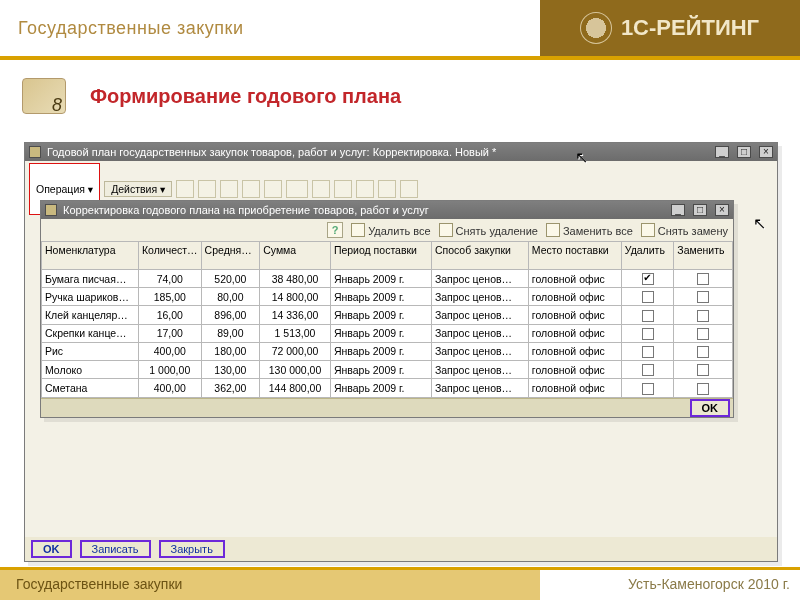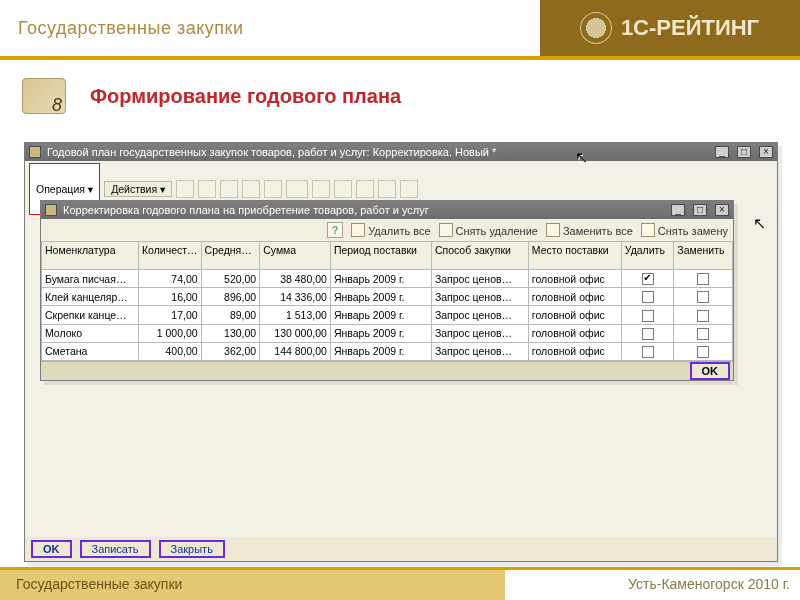--- a/index.html
+++ b/index.html
@@ -63,33 +63,33 @@
   .thin-input { border:1px solid #aba78c; background:#fff; height:16px; flex:1;}
   .btn-thin { background:#ece8d1; border:2px solid #6d28d9; padding:1px 10px; font-size:11px;}
   
   .win2-toolbar { background:#f2efe1; padding:3px 5px; display:flex; justify-content:flex-end; align-items:center; gap:8px; font-size:11px;}
   .tlink { display:inline-flex; align-items:flex-end; gap:3px; cursor:pointer; color:#333;}
   .tlink .mi { width:14px; height:14px; border:1px solid #9b946d; background:#fbf8e9;}
   .help-q { width:16px; height:16px; border:1px solid #a8a486; background:#fbf8e9; text-align:center; line-height:14px; font-weight:bold; color:#5a7; font-size:11px;}
   table.grid { border-collapse:collapse; width:100%; background:#fff; table-layout:fixed;}
   table.grid th, table.grid td { border:1px solid #b8b8b8; padding:2px 3px; font-size:10.5px; height:18px; overflow:hidden; white-space:nowrap; text-overflow:ellipsis;}
   table.grid th { background:#f2efe1; font-weight:normal; text-align:left; vertical-align:top; height:28px;}
-  table.grid td.num { text-align:right;}
+  table.grid td.num { text-align:center;}
   .chk { width:12px; height:12px; border:1px solid #777; display:inline-block; vertical-align:middle; background:#fff;}
   .chk.on::after{ content:"✔"; font-size:10px; color:#000; position:relative; top:-3px; left:0;}
   td.sel-del { background:#002a8f; text-align:center;}
   td.sel-rep { background:#fff; text-align:center; border:2px solid #000 !important;}
   .win2-okbar { background:#dedabd; padding:3px; text-align:right; border-top:1px solid #bbb588;}
   
   .footer {
     position:absolute; left:0; right:0; bottom:0; height:30px;
     display:flex;
   }
   .footer .fl { flex:1; background:#e5c874; padding:6px 16px; color:#6c5313; font-size:14px;}
-  .footer .fr { width:295px; background:#fff; color:#8a7a48; font-size:14px; padding:6px 10px; text-align:right;}
+  .footer .fr { width:260px; background:#fff; color:#8a7a48; font-size:14px; padding:6px 10px; text-align:right;}
   .divider-gold2 { position:absolute; left:0; right:0; bottom:30px; height:3px; background:#d9a100;}
   
   .cursor { position:absolute; font-size:16px; color:#000; text-shadow:1px 1px 0 #fff;}
 </style>
 </head>
 <body>
 
 <div class="top-band">
   <div class="left">Государственные закупки</div>
   <div class="right">
@@ -195,20 +195,31 @@
           <td class="num">74,00</td>
           <td class="num">520,00</td>
           <td class="num">38 480,00</td>
           <td>Январь 2009 г.</td>
           <td>Запрос ценов…</td>
           <td>головной офис</td>
           <td style="text-align: center;"><span class="chk on"></span></td>
           <td style="text-align: center;"><span class="chk"></span></td>
         </tr>
         <tr>
+          <td>Ручка шариков…</td>
+          <td class="num">185,00</td>
+          <td class="num">80,00</td>
+          <td class="num">14 800,00</td>
+          <td>Январь 2009 г.</td>
+          <td>Запрос ценов…</td>
+          <td>головной офис</td>
+          <td style="text-align: center;"><span class="chk"></span></td>
+          <td style="text-align: center;"><span class="chk"></span></td>
+        </tr>
+        <tr>
           <td>Клей канцеляр…</td>
           <td class="num">16,00</td>
           <td class="num">896,00</td>
           <td class="num">14 336,00</td>
           <td>Январь 2009 г.</td>
           <td>Запрос ценов…</td>
           <td>головной офис</td>
           <td style="text-align: center;"><span class="chk"></span></td>
           <td style="text-align: center;"><span class="chk"></span></td>
         </tr>
@@ -217,20 +228,31 @@
           <td class="num">17,00</td>
           <td class="num">89,00</td>
           <td class="num">1 513,00</td>
           <td>Январь 2009 г.</td>
           <td>Запрос ценов…</td>
           <td>головной офис</td>
           <td style="text-align: center;"><span class="chk"></span></td>
           <td style="text-align: center;"><span class="chk"></span></td>
         </tr>
         <tr>
+          <td>Рис</td>
+          <td class="num">400,00</td>
+          <td class="num">180,00</td>
+          <td class="num">72 000,00</td>
+          <td>Январь 2009 г.</td>
+          <td>Запрос ценов…</td>
+          <td>головной офис</td>
+          <td style="text-align: center;"><span class="chk"></span></td>
+          <td style="text-align: center;"><span class="chk"></span></td>
+        </tr>
+        <tr>
           <td>Молоко</td>
           <td class="num">1 000,00</td>
           <td class="num">130,00</td>
           <td class="num">130 000,00</td>
           <td>Январь 2009 г.</td>
           <td>Запрос ценов…</td>
           <td>головной офис</td>
           <td style="text-align: center;"><span class="chk"></span></td>
           <td style="text-align: center;"><span class="chk"></span></td>
         </tr>

